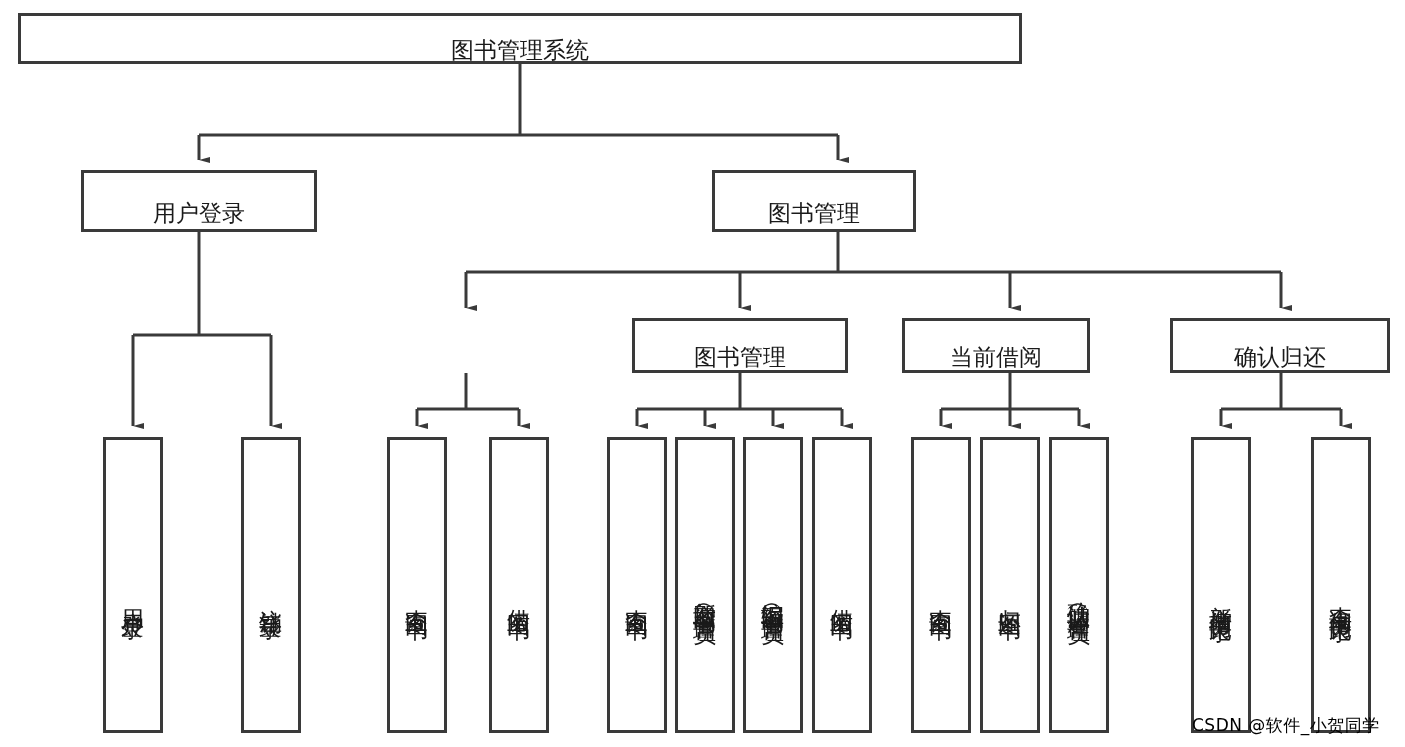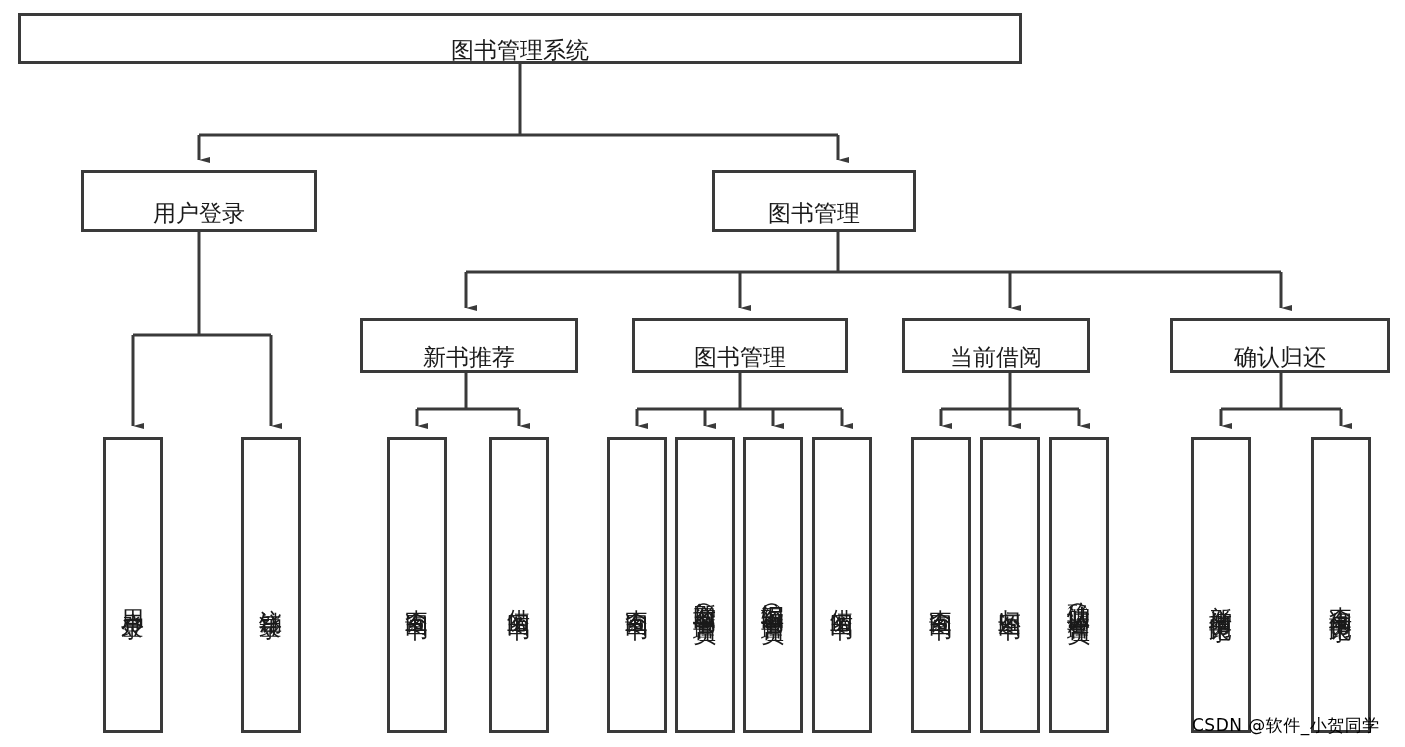--- a/index.html
+++ b/index.html
@@ -77,23 +77,20 @@
     <span class="lbl">图书管理系统</span>
   </div>
 
   <div class="node h-node" style="left:81px;top:170px;width:236px;height:62px;">
     <span class="lbl">用户登录</span>
   </div>
   <div class="node h-node" style="left:712px;top:170px;width:204px;height:62px;">
     <span class="lbl">图书管理</span>
   </div>
 
-  <div class="node h-node" style="left:360px;top:318px;width:218px;height:55px;">
-    <span class="lbl">新书推荐</span>
-  </div>
   <div class="node h-node" style="left:632px;top:318px;width:216px;height:55px;">
     <span class="lbl">图书管理</span>
   </div>
   <div class="node h-node" style="left:902px;top:318px;width:188px;height:55px;">
     <span class="lbl">当前借阅</span>
   </div>
   <div class="node h-node" style="left:1170px;top:318px;width:220px;height:55px;">
     <span class="lbl">确认归还</span>
   </div>
 

